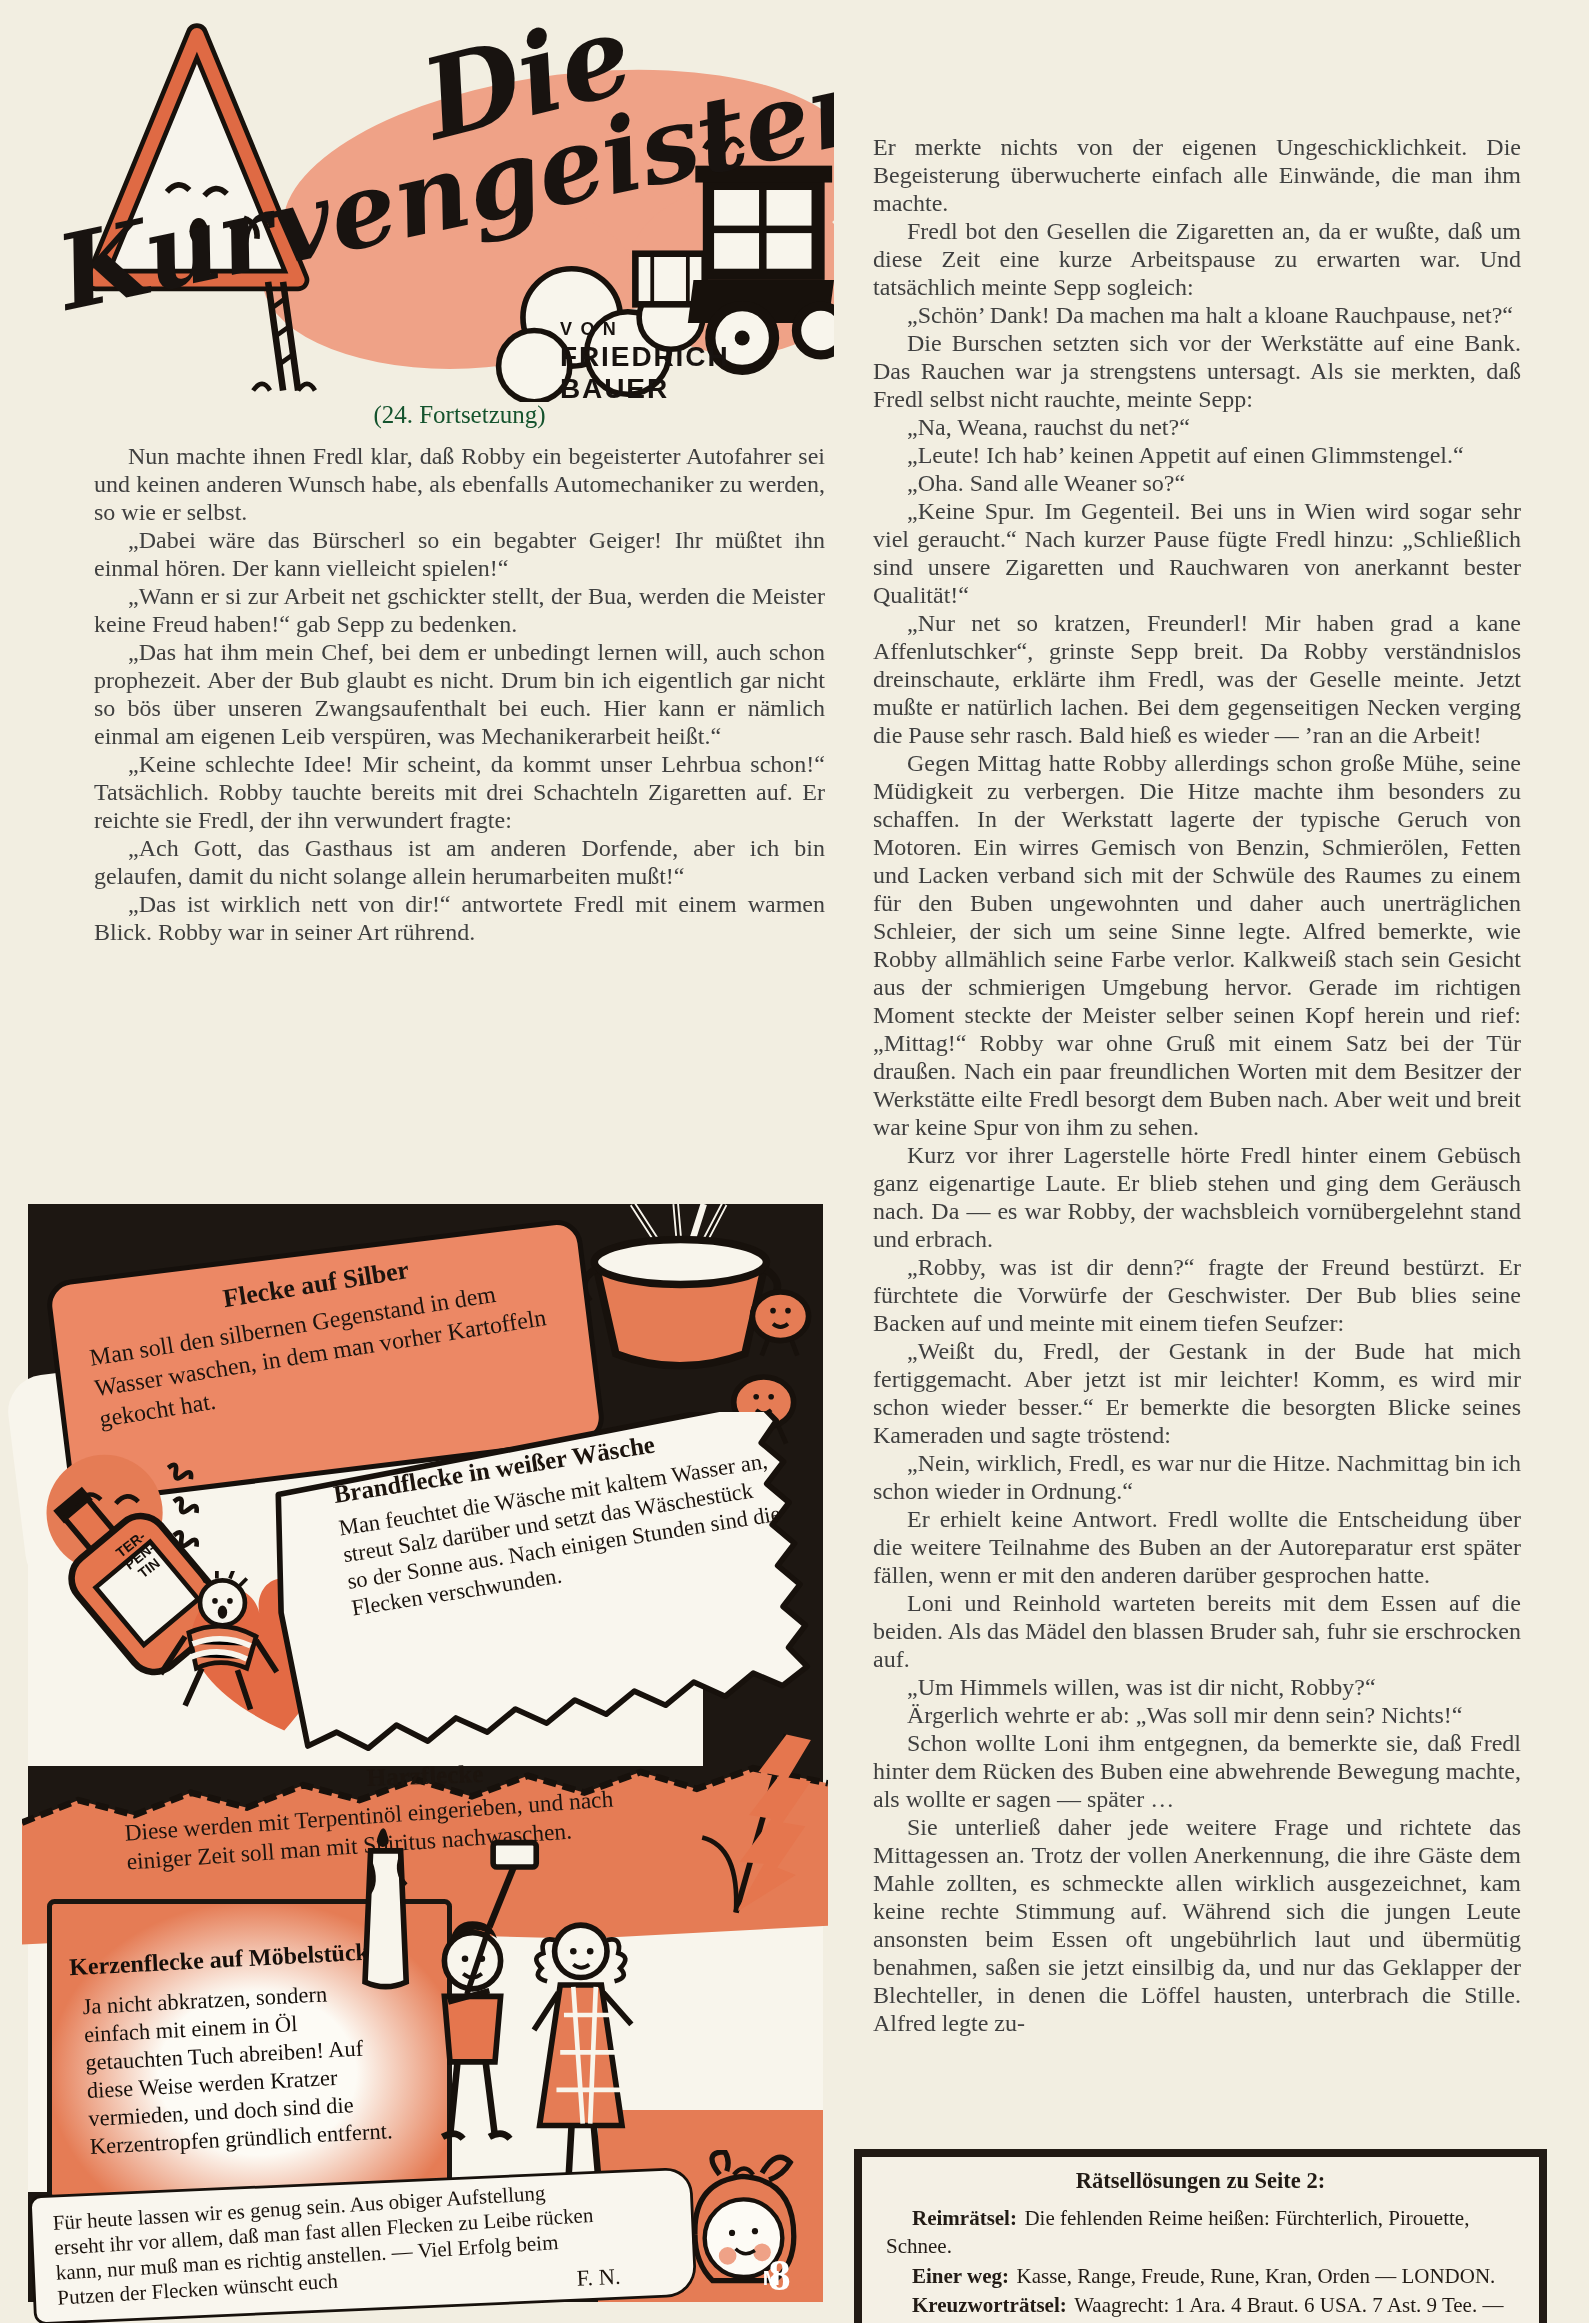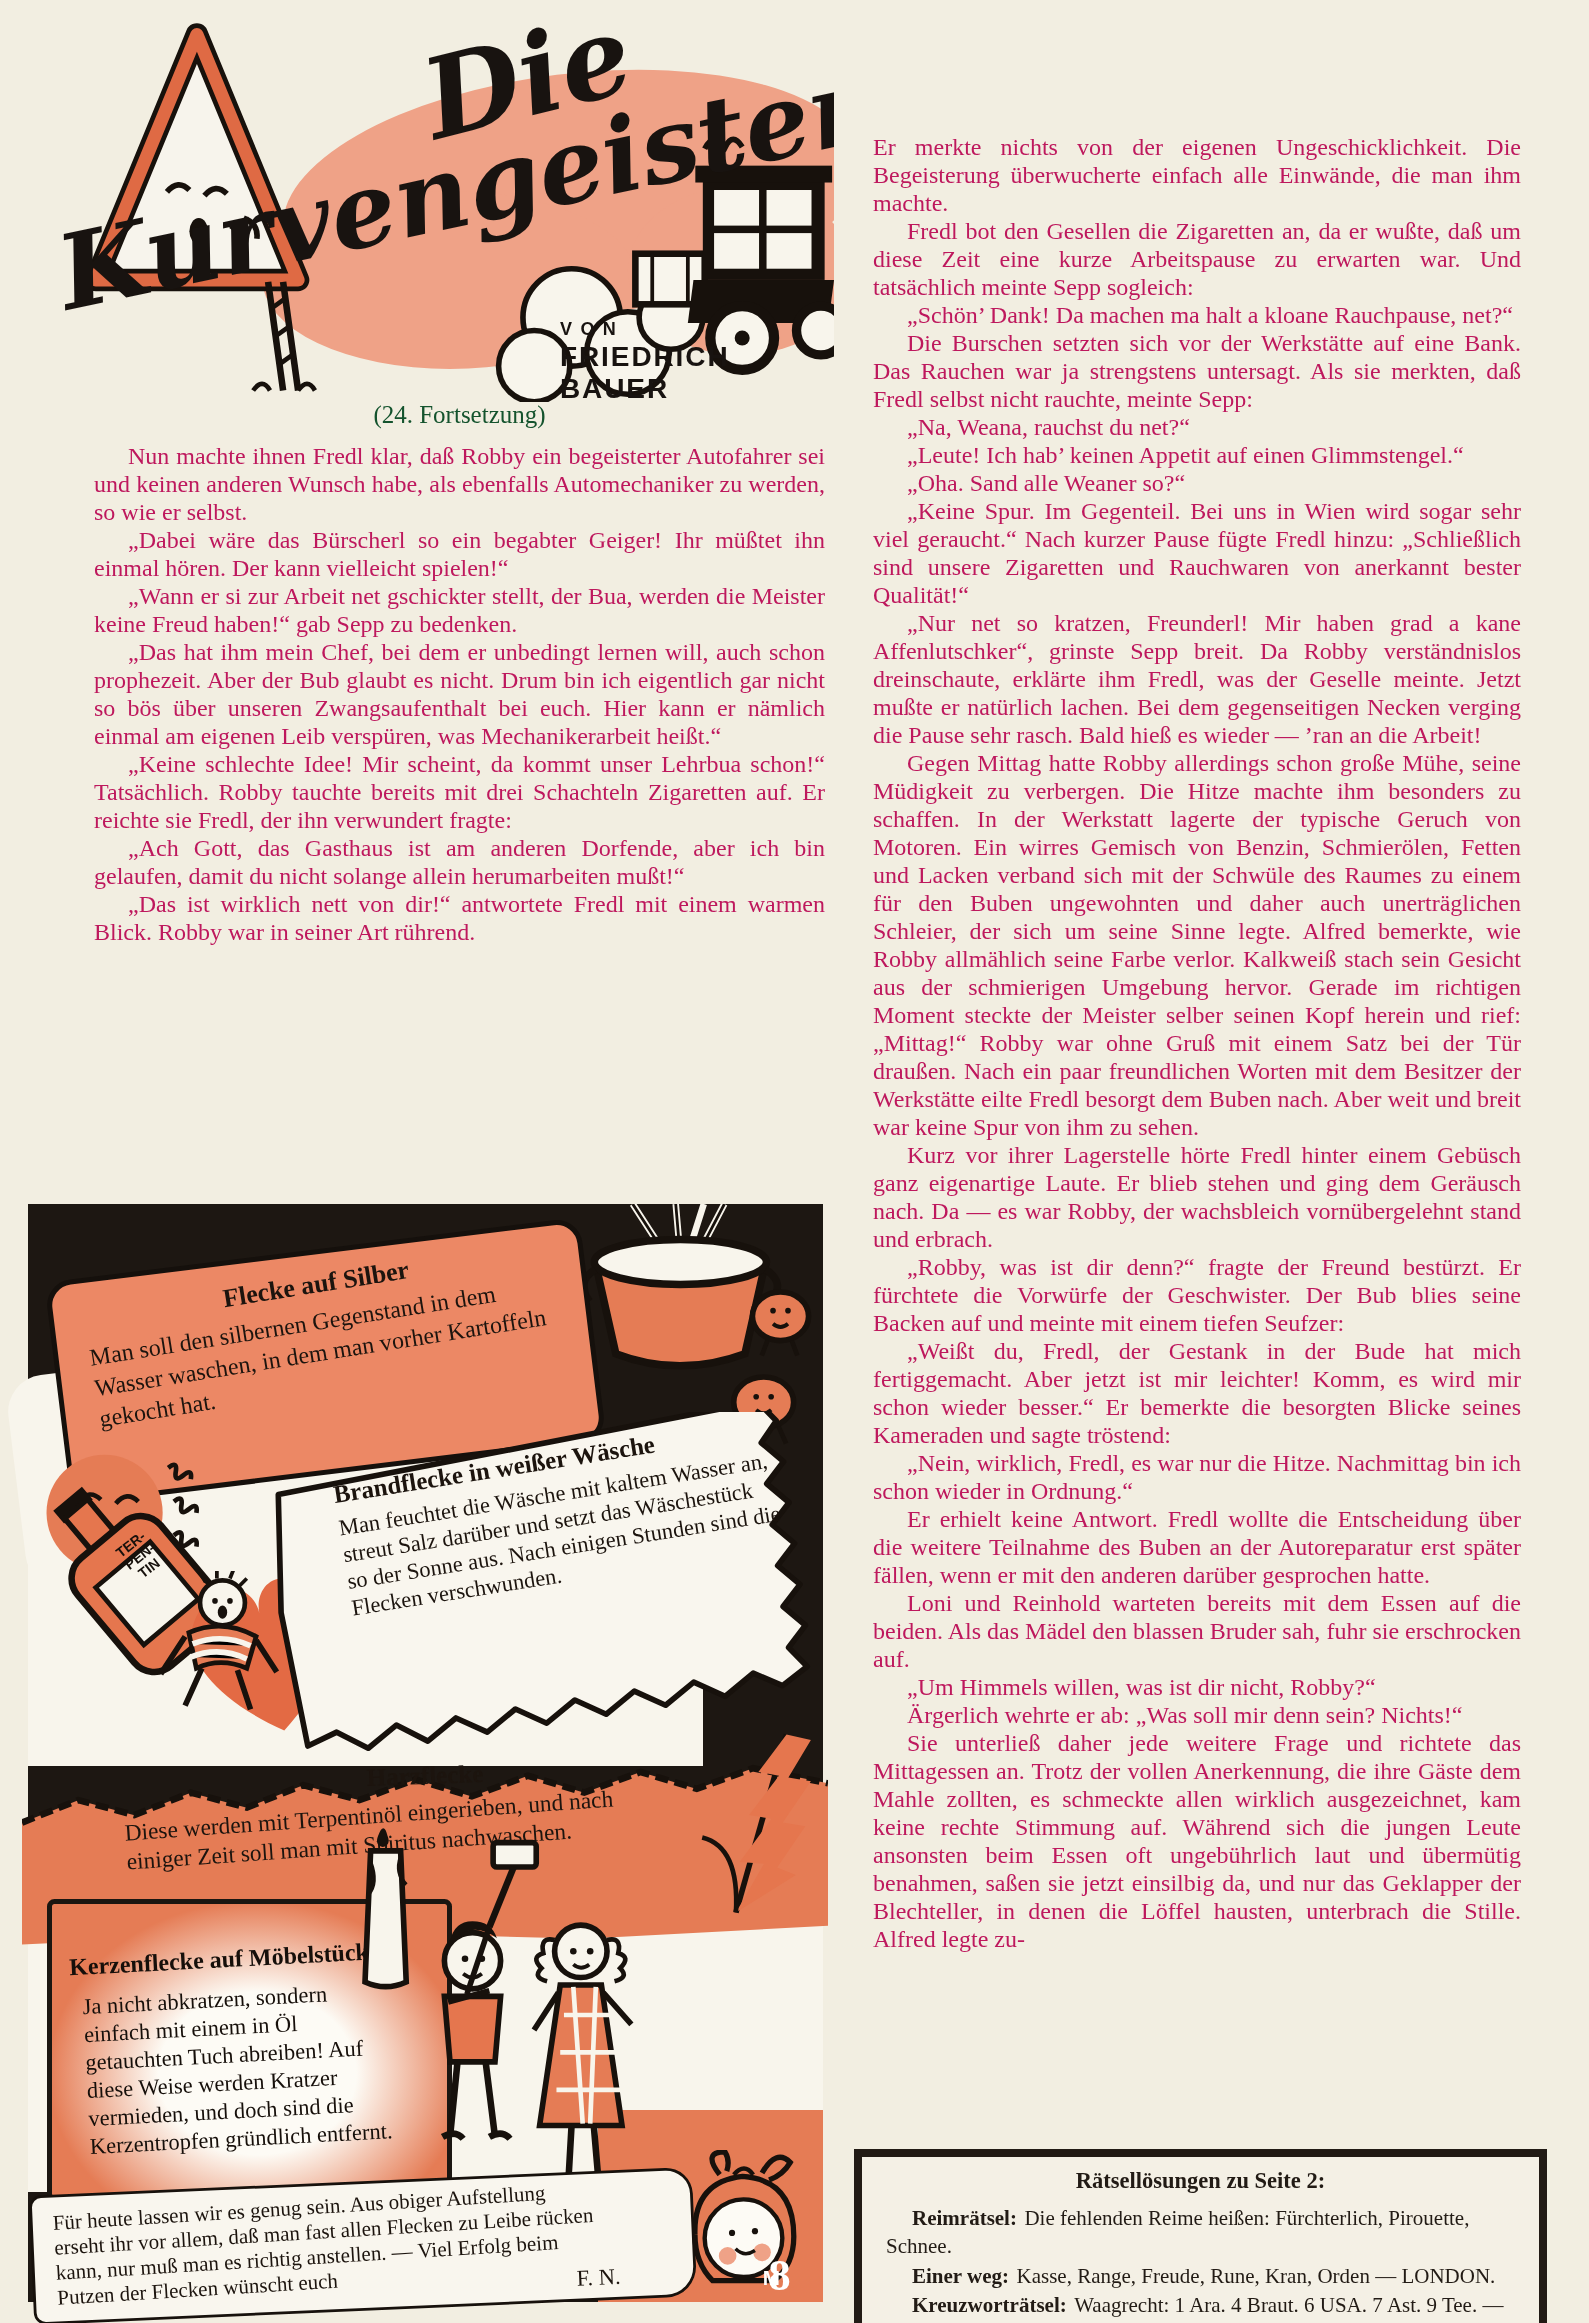--- a/index.html
+++ b/index.html
@@ -13,21 +13,21 @@
   .script{font-family:"DejaVu Serif",serif;font-style:italic;font-weight:bold;fill:#181310;}
   .byline{position:absolute;left:513px;top:311px;width:281px;text-align:left;
           font-family:"Liberation Sans",sans-serif;color:#181310;}
   .byline .von{font-size:18px;font-weight:bold;letter-spacing:8.4px;}
   .byline .author{font-size:28px;font-weight:bold;letter-spacing:1.9px;margin-top:1.9px;}
 
   
   .continuation{position:absolute;left:94px;top:401px;width:731px;text-align:center;
                 font-size:25px;color:#14532d;}
   .col{position:absolute;font-size:24px;line-height:28px;text-align:justify;
-       hyphens:auto;-webkit-hyphens:auto;color:#be185d;}
+       hyphens:auto;-webkit-hyphens:auto;color:#404040;}
   .col p{margin:0;text-indent:34px;}
   .col p.noindent{text-indent:0;}
   .col-left{left:94px;top:442px;width:731px;height:750px;overflow:hidden;}
   .col-right{left:873px;top:133px;width:648px;height:2005px;overflow:hidden;}
 
   
   .tips{position:absolute;left:28px;top:1204px;width:795px;height:1098px;background:#1d1712;}
   .wb{position:absolute;background:#f8f5ec;}
   .wb1{left:-13px;top:141px;width:553px;height:215px;border-radius:37px;transform:rotate(-7deg);}
   .wb2{left:0;top:281px;width:562px;height:272px;border-radius:28px;}
@@ -169,20 +169,21 @@
     <p>„Nur net so kratzen, Freunderl! Mir haben grad a kane Affenlutschker“, grinste Sepp breit. Da Robby verständnislos dreinschaute, erklärte ihm Fredl, was der Geselle meinte. Jetzt mußte er natürlich lachen. Bei dem gegenseitigen Necken verging die Pause sehr rasch. Bald hieß es wieder — ’ran an die Arbeit!</p>
     <p>Gegen Mittag hatte Robby allerdings schon große Mühe, seine Müdigkeit zu verbergen. Die Hitze machte ihm besonders zu schaffen. In der Werkstatt lagerte der typische Geruch von Motoren. Ein wirres Gemisch von Benzin, Schmierölen, Fetten und Lacken verband sich mit der Schwüle des Raumes zu einem für den Buben ungewohnten und daher auch unerträglichen Schleier, der sich um seine Sinne legte. Alfred bemerkte, wie Robby allmählich seine Farbe verlor. Kalkweiß stach sein Gesicht aus der schmierigen Umgebung hervor. Gerade im richtigen Moment steckte der Meister selber seinen Kopf herein und rief: „Mittag!“ Robby war ohne Gruß mit einem Satz bei der Tür draußen. Nach ein paar freundlichen Worten mit dem Besitzer der Werkstätte eilte Fredl besorgt dem Buben nach. Aber weit und breit war keine Spur von ihm zu sehen.</p>
     <p>Kurz vor ihrer Lagerstelle hörte Fredl hinter einem Gebüsch ganz eigenartige Laute. Er blieb stehen und ging dem Geräusch nach. Da — es war Robby, der wachsbleich vornübergelehnt stand und erbrach.</p>
     <p>„Robby, was ist dir denn?“ fragte der Freund bestürzt. Er fürchtete die Vorwürfe der Geschwister. Der Bub blies seine Backen auf und meinte mit einem tiefen Seufzer:</p>
     <p>„Weißt du, Fredl, der Gestank in der Bude hat mich fertiggemacht. Aber jetzt ist mir leichter! Komm, es wird mir schon wieder besser.“ Er bemerkte die besorgten Blicke seines Kameraden und sagte tröstend:</p>
     <p>„Nein, wirklich, Fredl, es war nur die Hitze. Nachmittag bin ich schon wieder in Ordnung.“</p>
     <p>Er erhielt keine Antwort. Fredl wollte die Entscheidung über die weitere Teilnahme des Buben an der Autoreparatur erst später fällen, wenn er mit den anderen darüber gesprochen hatte.</p>
     <p>Loni und Reinhold warteten bereits mit dem Essen auf die beiden. Als das Mädel den blassen Bruder sah, fuhr sie erschrocken auf.</p>
     <p>„Um Himmels willen, was ist dir nicht, Robby?“</p>
     <p>Ärgerlich wehrte er ab: „Was soll mir denn sein? Nichts!“</p>
+    <p>Schon wollte Loni ihm entgegnen, da bemerkte sie, daß Fredl hinter dem Rücken des Buben eine abwehrende Bewegung machte, als wollte er sagen — später …</p>
     <p>Sie unterließ daher jede weitere Frage und richtete das Mittagessen an. Trotz der vollen Anerkennung, die ihre Gäste dem Mahle zollten, es schmeckte allen wirklich ausgezeichnet, kam keine rechte Stimmung auf. Während sich die jungen Leute ansonsten beim Essen oft ungebührlich laut und übermütig benahmen, saßen sie jetzt einsilbig da, und nur das Geklapper der Blechteller, in denen die Löffel hausten, unterbrach die Stille. Alfred legte zu-</p>
   </section>
 
   <aside class="tips">
     <div class="wb wb1"></div>
     <div class="wb wb2"></div>
     <div class="wb wb3"></div>
     <div class="wb wb4"></div>
     <div class="corner-orange"></div>
 

